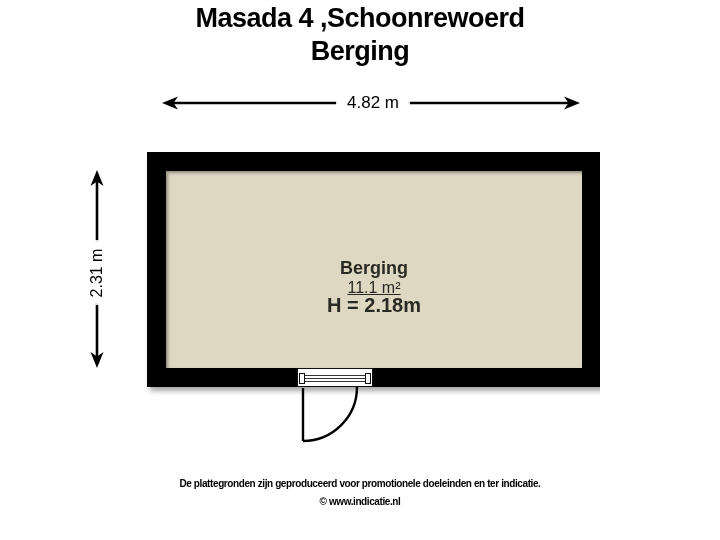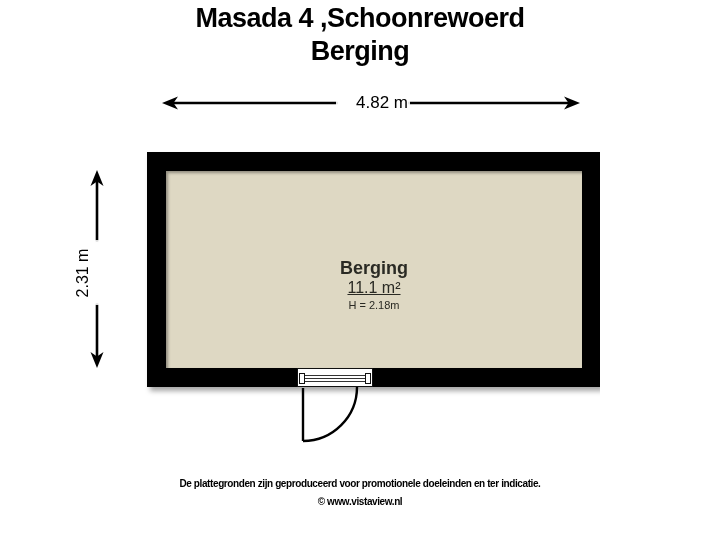--- a/index.html
+++ b/index.html
@@ -14,21 +14,21 @@
   
   .title-block{
     position:absolute;left:0;top:2px;width:720px;text-align:center;
     color:var(--text,#000);font-weight:bold;line-height:33px;font-size:27px;
     letter-spacing:-0.5px;
   }
   
   .dim-svg{position:absolute;left:0;top:0;width:720px;height:540px;}
   .pill{
     position:absolute;background:var(--label_pill,#fff);border-radius:11px;
-    display:flex;align-items:center;justify-content:flex-end;
+    display:flex;align-items:center;justify-content:center;
     color:var(--text,#000);font-size:17px;font-weight:400;
     box-shadow:0 0 0 2px rgba(255,255,255,0.9);
   }
   .pill-h{left:338px;top:91px;width:70px;height:24px;}
   .pill-v{left:86px;top:242px;width:22px;height:61px;font-size:16px;}
   .pill-v .rot{transform:rotate(-90deg);white-space:nowrap;}
   
   .plan-wall{
     position:absolute;left:147px;top:152px;width:454px;height:235px;
     background:var(--wall,#000);
@@ -38,21 +38,21 @@
     position:absolute;left:19px;top:19px;width:416px;height:197px;
     background:var(--floor,#ded8c3);
     box-shadow:inset 2px 2px 3px rgba(0,0,0,0.35);
   }
   .room-label{
     position:absolute;left:147px;top:258px;width:454px;text-align:center;
     color:#2a2a24;
   }
   .room-name{font-size:18px;font-weight:bold;line-height:20px;}
   .room-area{font-size:16px;font-weight:400;line-height:19px;text-decoration:underline;}
-  .room-height{font-size:11px;font-weight:400;line-height:17px;}
+  .room-height{font-size:20px;font-weight:700;line-height:17px;}
   
   .door-sill{
     position:absolute;left:297px;top:368px;width:76px;height:19px;
     background:#fff;border:1px solid #111;box-sizing:border-box;
   }
   .door-sill .stripes{
     position:absolute;left:6px;right:6px;top:4px;bottom:4px;
     background:repeating-linear-gradient(to bottom,
       #fff 0px,#fff 2px,#333 2px,#333 3px);
   }
@@ -117,16 +117,16 @@
   </div>
 
   <div class="door-sill">
     <div class="stripes"></div>
     <div class="post left"></div>
     <div class="post right"></div>
   </div>
 
   <div class="footer">
     <div>De plattegronden zijn geproduceerd voor promotionele doeleinden en ter indicatie.</div>
-    <div>© www.vistaview.nl</div>
+    <div>© www.indicatie.nl</div>
   </div>
 
 </div>
 
 </body></html>

